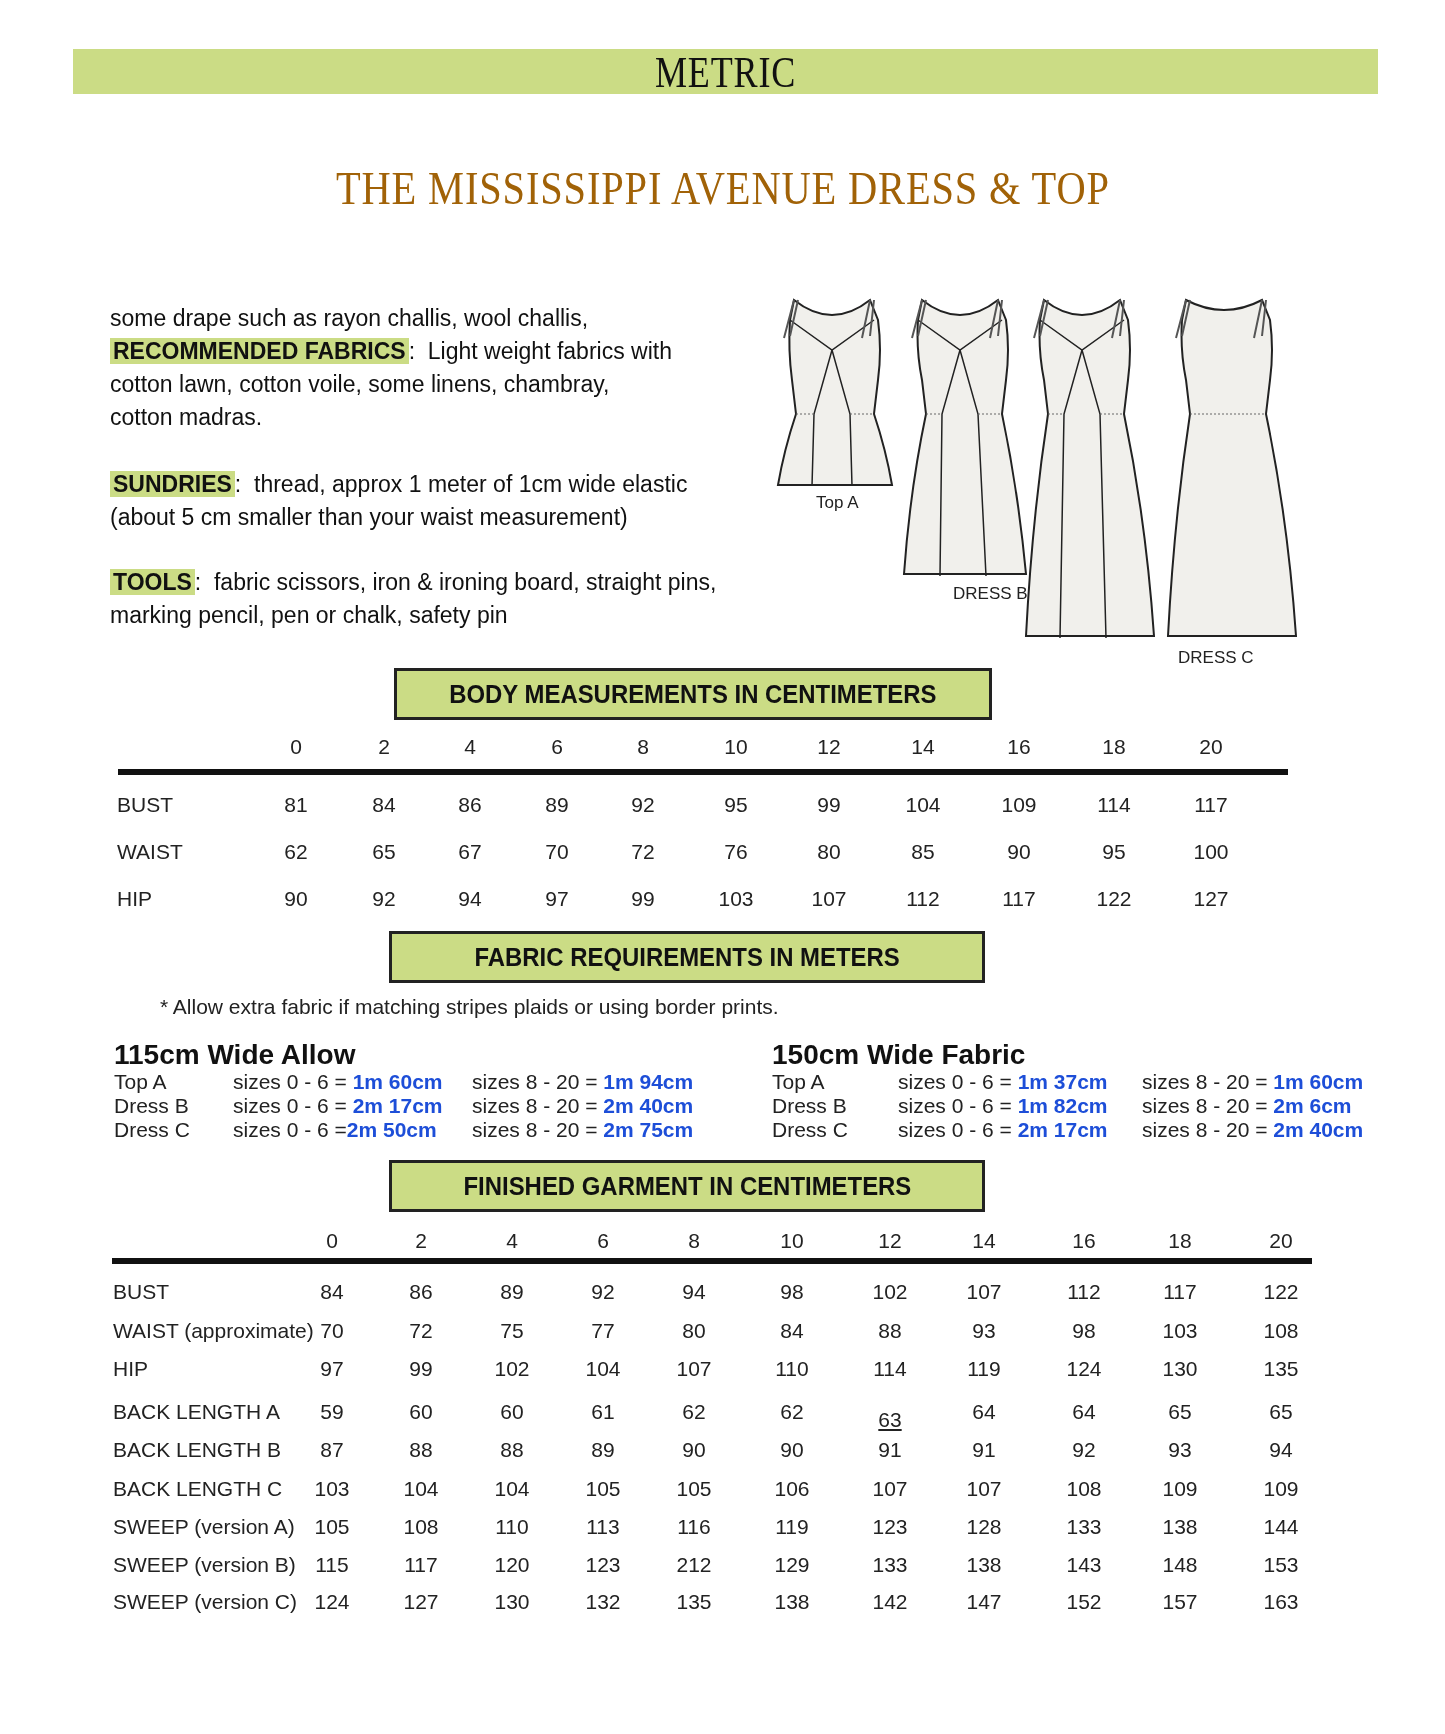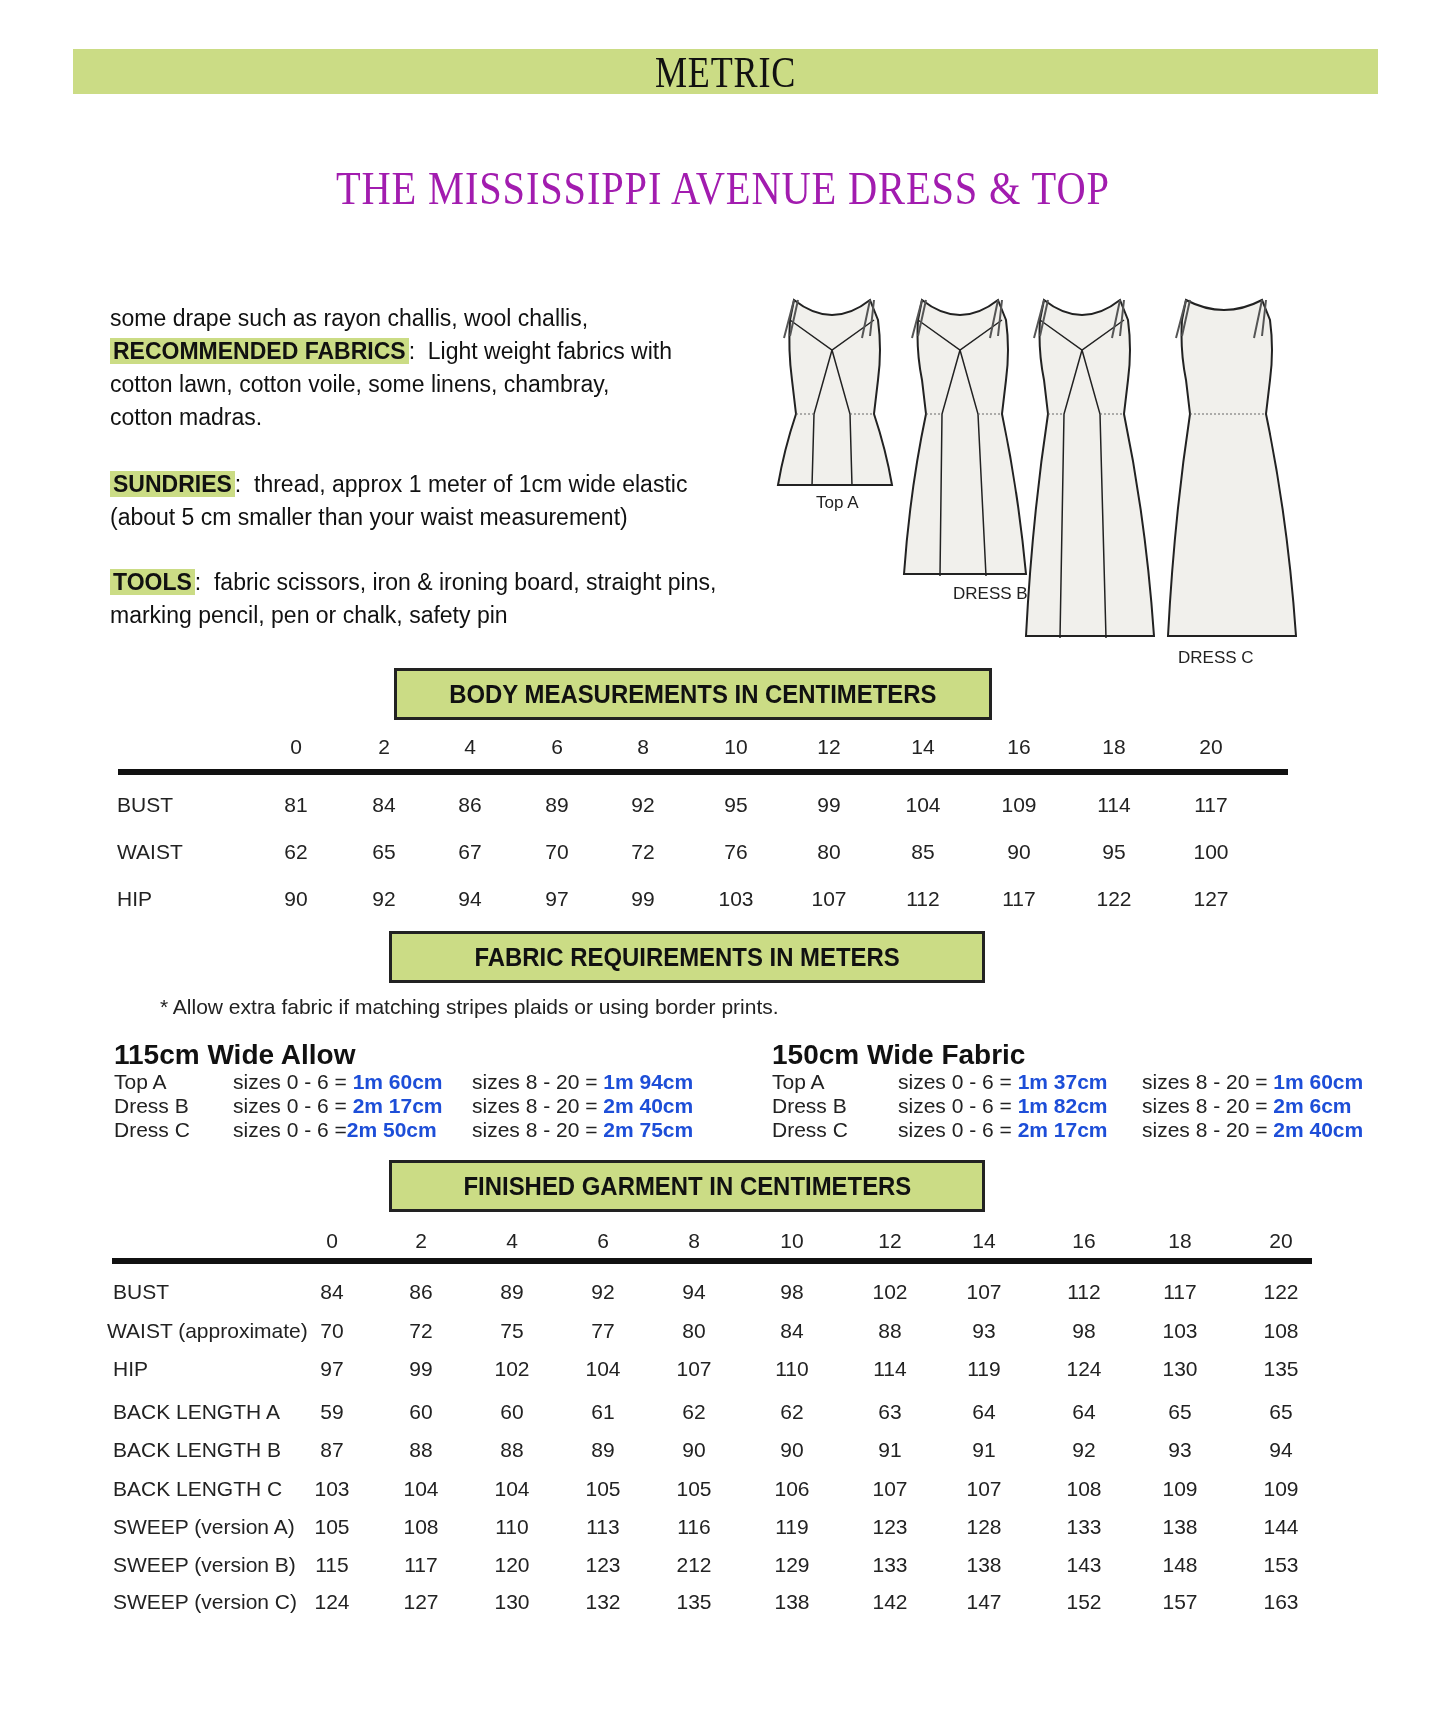--- a/index.html
+++ b/index.html
@@ -6,21 +6,21 @@
   body { width: 1445px; height: 1734px; position: relative; overflow: hidden;
          font-family: "Liberation Sans", "DejaVu Sans", sans-serif; color: #1a1a1a; }
   .abs { position: absolute; }
 
   .top-bar { left: 73px; top: 49px; width: 1305px; height: 45px; background: #cbdc85; }
   .top-bar span { display: block; text-align: center; font-family: "Liberation Serif", "DejaVu Serif", serif;
          font-size: 44px; line-height: 48px; letter-spacing: 1px; transform: scaleX(0.82); color: #111; }
 
   .doc-title { left: 0; width: 1445px; top: 160px; text-align: center;
          font-family: "Liberation Serif", "DejaVu Serif", serif; font-size: 47px; line-height: 56px;
-         color: #a21caf; letter-spacing: 1px; }
+         color: #a16207; letter-spacing: 1px; }
   .doc-title span { display: inline-block; transform: scaleX(0.86); }
 
   .intro { left: 110px; width: 680px; font-size: 23px; line-height: 33px; color: #111; }
   .intro .tag { background: #cbdc85; font-weight: bold; padding: 0 3px; }
   .intro p { margin: 0; }
 
   .illus { left: 770px; top: 290px; width: 610px; height: 390px; }
   .illus-label { font-size: 17px; color: #222; }
 
   .section-box { background: #cbdc85; border: 3px solid #222; box-sizing: border-box;
@@ -248,21 +248,21 @@
       <div class="cell" style="left:573px; top:0;">92</div>
       <div class="cell" style="left:664px; top:0;">94</div>
       <div class="cell" style="left:762px; top:0;">98</div>
       <div class="cell" style="left:860px; top:0;">102</div>
       <div class="cell" style="left:954px; top:0;">107</div>
       <div class="cell" style="left:1054px; top:0;">112</div>
       <div class="cell" style="left:1150px; top:0;">117</div>
       <div class="cell" style="left:1251px; top:0;">122</div>
     </div>
     <div class="row" style="left:0; top:1319px; width:1445px; height:26px;">
-      <div class="rowlabel" style="left:107px; top:0;">WAIST (approximate)</div>
+      <div class="rowlabel" style="left:113px; top:0;">WAIST (approximate)</div>
       <div class="cell" style="left:302px; top:0;">70</div>
       <div class="cell" style="left:391px; top:0;">72</div>
       <div class="cell" style="left:482px; top:0;">75</div>
       <div class="cell" style="left:573px; top:0;">77</div>
       <div class="cell" style="left:664px; top:0;">80</div>
       <div class="cell" style="left:762px; top:0;">84</div>
       <div class="cell" style="left:860px; top:0;">88</div>
       <div class="cell" style="left:954px; top:0;">93</div>
       <div class="cell" style="left:1054px; top:0;">98</div>
       <div class="cell" style="left:1150px; top:0;">103</div>
@@ -283,21 +283,21 @@
       <div class="cell" style="left:1251px; top:0;">135</div>
     </div>
     <div class="row" style="left:0; top:1400px; width:1445px; height:26px;">
       <div class="rowlabel" style="left:113px; top:0;">BACK LENGTH A</div>
       <div class="cell" style="left:302px; top:0;">59</div>
       <div class="cell" style="left:391px; top:0;">60</div>
       <div class="cell" style="left:482px; top:0;">60</div>
       <div class="cell" style="left:573px; top:0;">61</div>
       <div class="cell" style="left:664px; top:0;">62</div>
       <div class="cell" style="left:762px; top:0;">62</div>
-      <div class="cell" style="left:860px; top:0;">63</div>
+      <div class="cell" style="left:860px; top:8px;text-decoration:underline;">63</div>
       <div class="cell" style="left:954px; top:0;">64</div>
       <div class="cell" style="left:1054px; top:0;">64</div>
       <div class="cell" style="left:1150px; top:0;">65</div>
       <div class="cell" style="left:1251px; top:0;">65</div>
     </div>
     <div class="row" style="left:0; top:1438px; width:1445px; height:26px;">
       <div class="rowlabel" style="left:113px; top:0;">BACK LENGTH B</div>
       <div class="cell" style="left:302px; top:0;">87</div>
       <div class="cell" style="left:391px; top:0;">88</div>
       <div class="cell" style="left:482px; top:0;">88</div>

